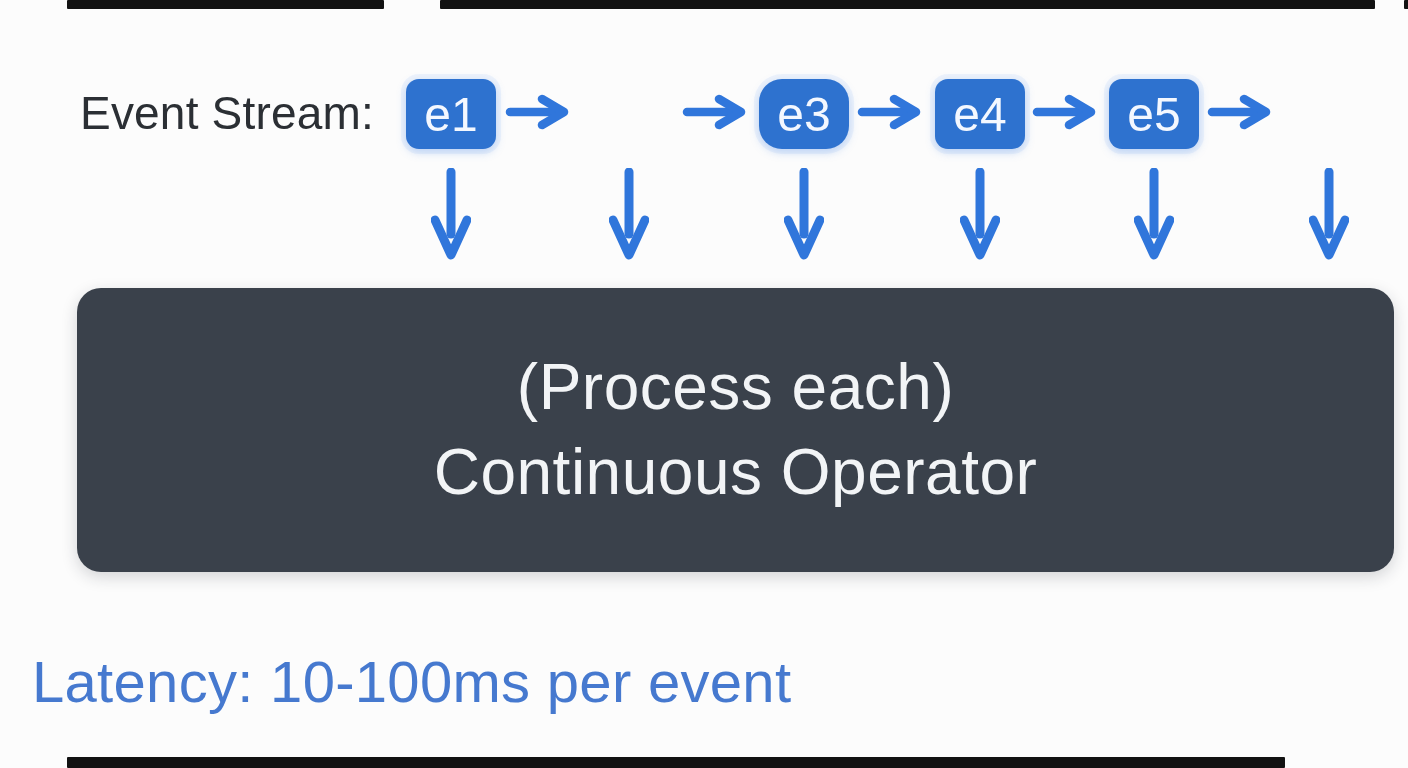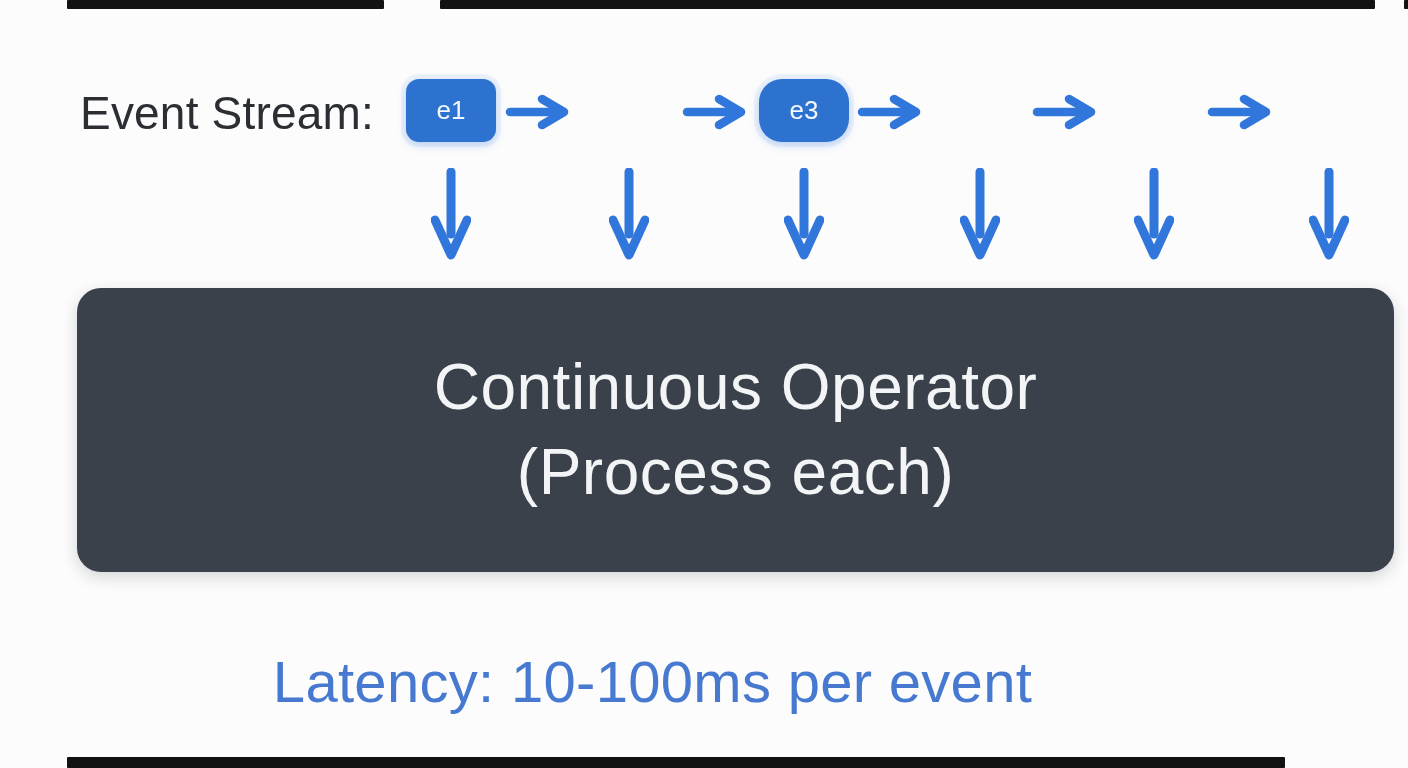--- a/index.html
+++ b/index.html
@@ -29,26 +29,26 @@
   .stream-label {
     position: absolute;
     left: 48px; top: 79px; height: 67px;
     display: flex; align-items: center;
     font-size: 46px; font-weight: 400;
     letter-spacing: 0.2px;
     color: var(--stream-label, #2b2f34);
   }
   .ebox {
     position: absolute;
-    top: 79px; width: 90px; height: 63px;
+    top: 79px; width: 90px; height: 70px;
     background: var(--event-box, #2e72cf);
     border-radius: 13px;
     display: flex; align-items: center; justify-content: center;
     color: var(--event-text, #f4f8ff);
-    font-size: 26px;
+    font-size: 48px;
     box-shadow: 0 0 0 5px rgba(140,180,245,0.12), 0 3px 10px rgba(80,140,230,0.35);
   }
   .ebox-1 { left: 374px; }
   .ebox-2 { left: 552px; }
   .ebox-3 { left: 727px; border-radius: 23px; }
   .ebox-4 { left: 903px; }
   .ebox-5 { left: 1077px; }
   .ebox-6 { left: 1252px; }
 
   svg.h-arrow { position: absolute; top: 94px; width: 70px; height: 36px; }
@@ -88,21 +88,21 @@
     font-size: 64px; font-weight: 400;
     line-height: 85px;
     letter-spacing: 0.5px;
     text-align: center;
   }
 
   
   .latency {
     position: absolute;
     left: 0; top: 648px; width: 1241px;
-    text-align: center;
+    text-align: left;
     font-size: 58px; font-weight: 400;
     letter-spacing: 0.3px;
     color: var(--latency, #4679cf);
   }
 </style>
 </head>
 <body>
 
 <div class="canvas">
 
@@ -111,20 +111,26 @@
   <div class="bar bar-top-3"></div>
   <div class="bar bar-bottom"></div>
 
   <div class="stream-label">Event Stream:</div>
 
   <div class="ebox ebox-1">
     <span>e1</span>
   </div>
   <div class="ebox ebox-3">
     <span>e3</span>
+  </div>
+  <div class="ebox ebox-4">
+    <span>e4</span>
+  </div>
+  <div class="ebox ebox-5">
+    <span>e5</span>
   </div>
 
   <svg class="h-arrow h-arrow-1" viewBox="0 0 70 36">
     <path class="stroke" stroke-width="8.5" d="M5 18 H47"></path>
       <path class="stroke" stroke-width="8.5" d="M37 5 L59 18 L37 31"></path>
   </svg>
   <svg class="h-arrow h-arrow-2" viewBox="0 0 70 36">
     <path class="stroke" stroke-width="8.5" d="M5 18 H47"></path>
       <path class="stroke" stroke-width="8.5" d="M37 5 L59 18 L37 31"></path>
   </svg>
@@ -160,19 +166,19 @@
   <svg class="v-arrow v-arrow-5" viewBox="0 0 40 92">
     <path class="stroke" stroke-width="9" d="M20 4 V66"></path>
       <path class="stroke" stroke-width="9" d="M4 52 L20 87 L36 52"></path>
   </svg>
   <svg class="v-arrow v-arrow-6" viewBox="0 0 40 92">
     <path class="stroke" stroke-width="9" d="M20 4 V66"></path>
       <path class="stroke" stroke-width="9" d="M4 52 L20 87 L36 52"></path>
   </svg>
 
   <div class="operator-box">
+    <div class="operator-line">(Process each)</div>
     <div class="operator-line">Continuous Operator</div>
-    <div class="operator-line">(Process each)</div>
   </div>
 
   <div class="latency">Latency: 10-100ms per event</div>
 
 </div>
 
 </body></html>

